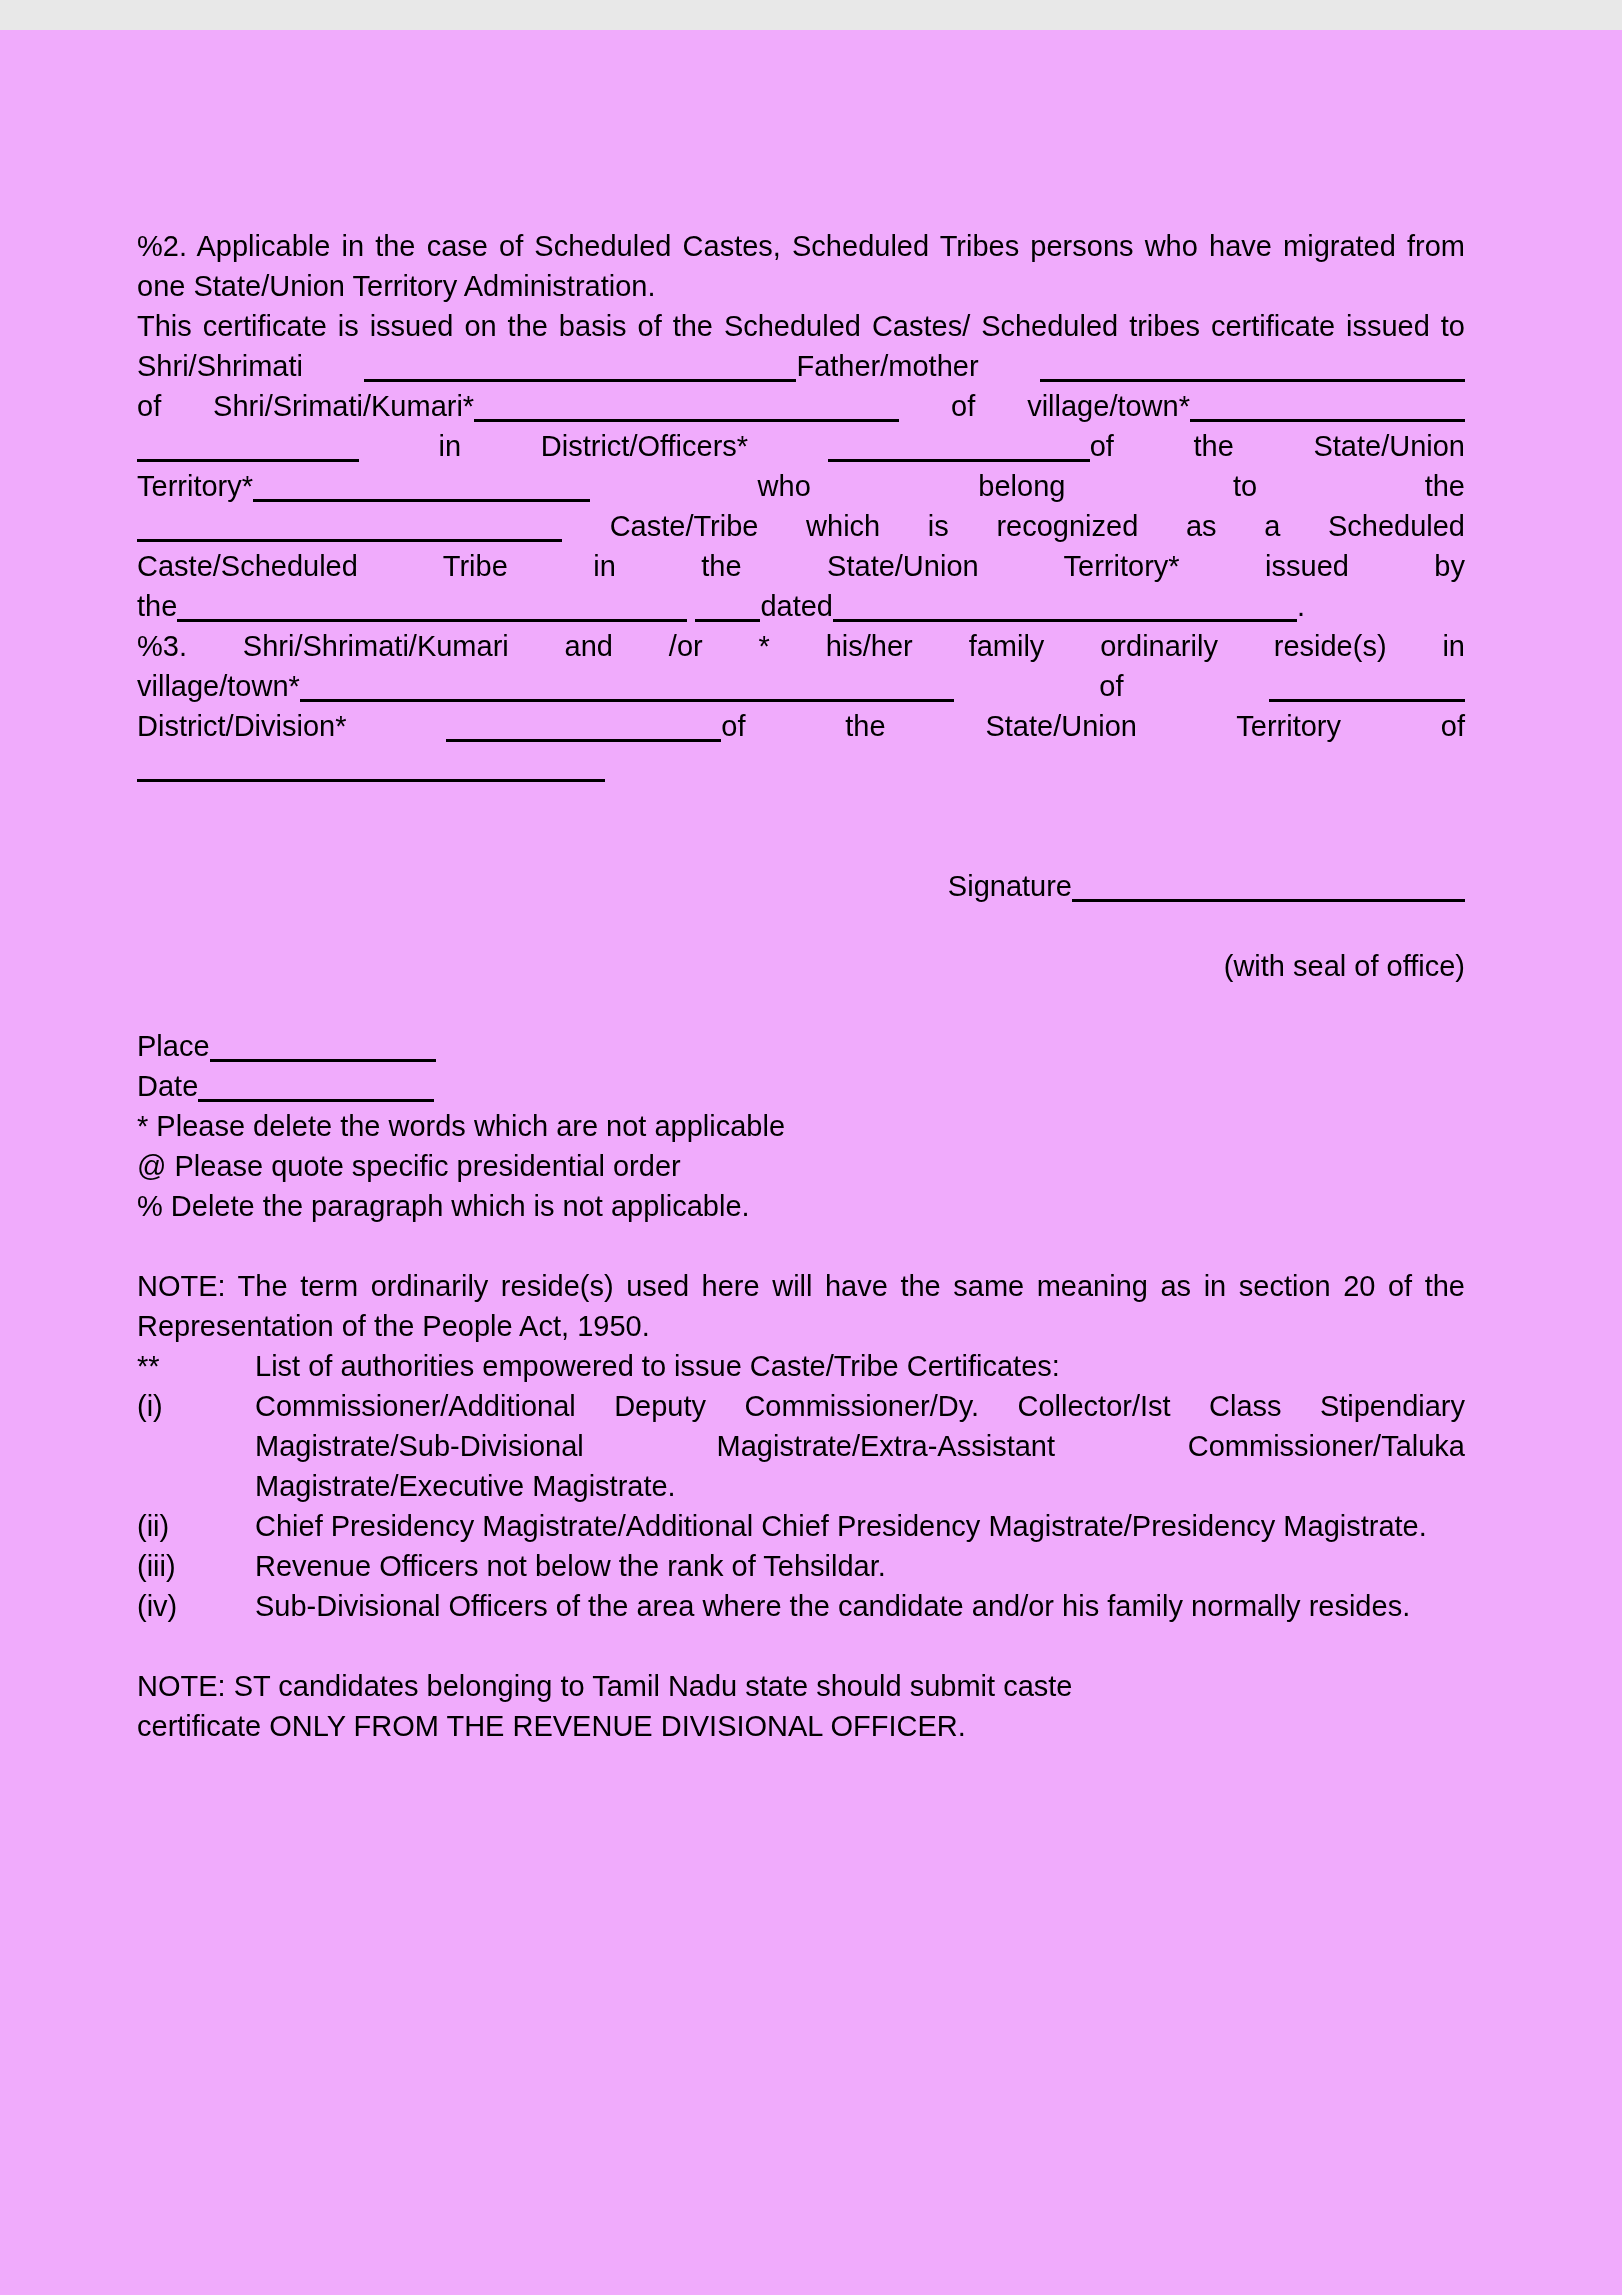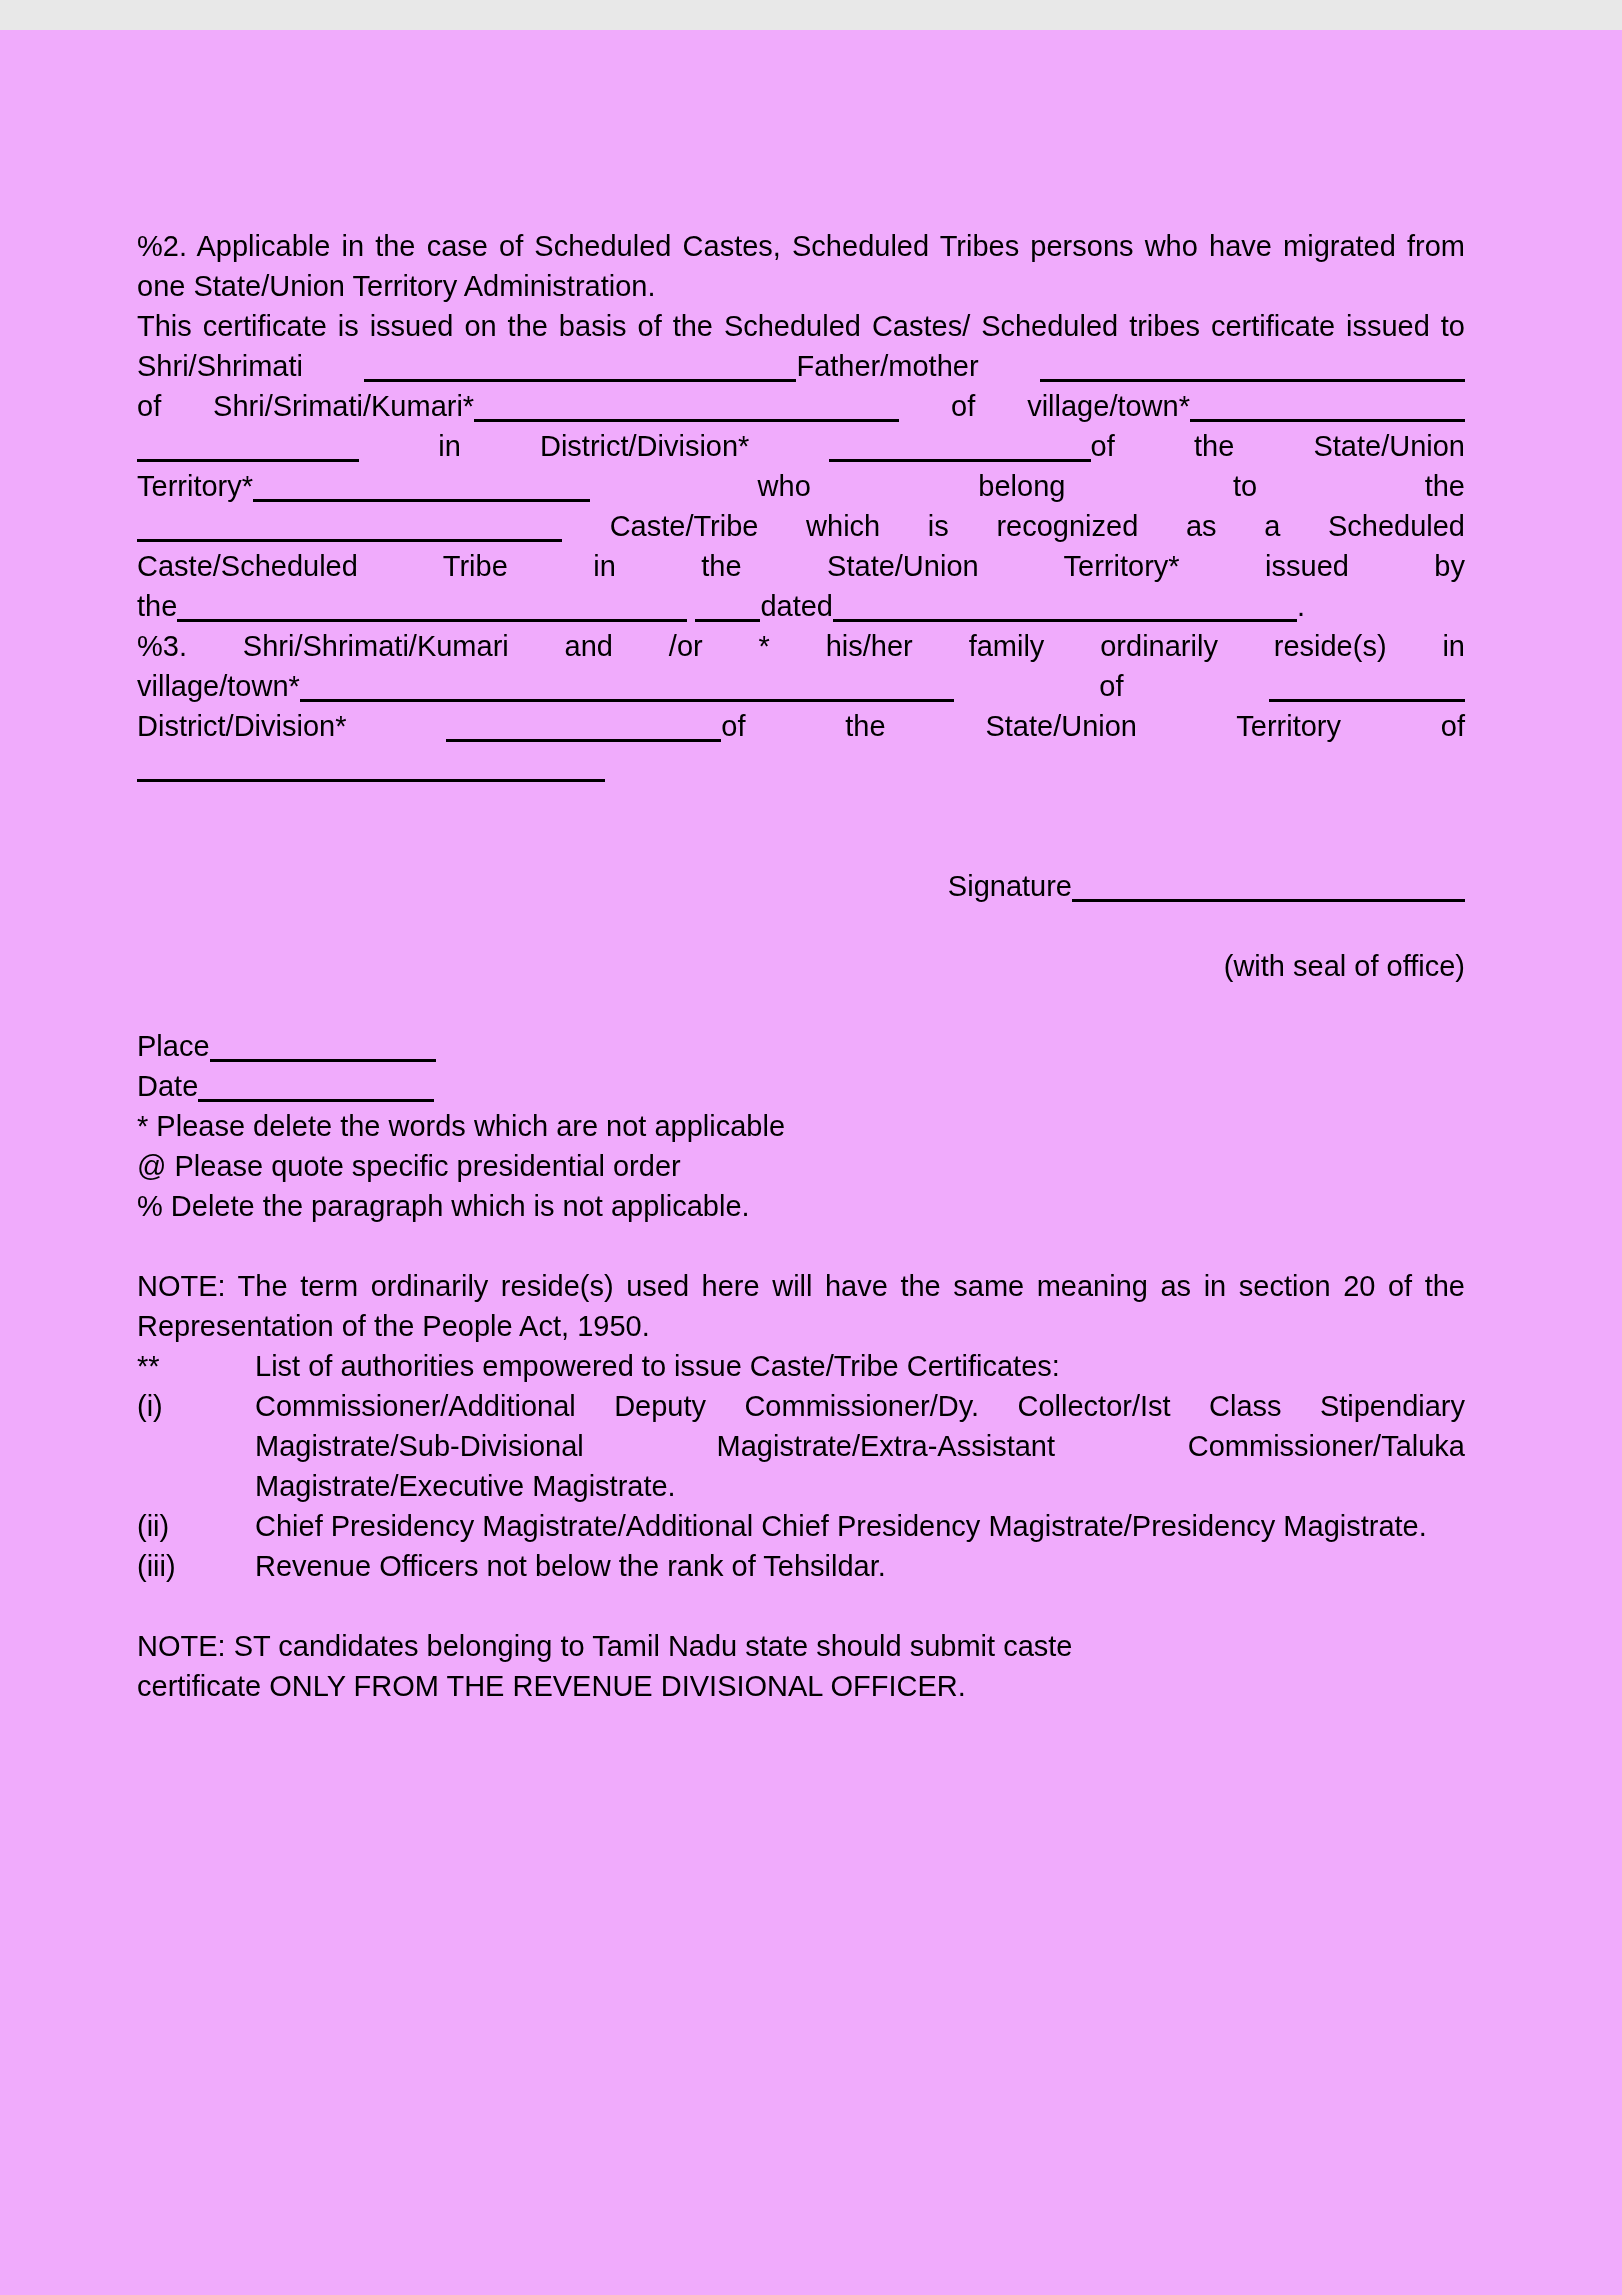--- a/index.html
+++ b/index.html
@@ -36,21 +36,21 @@
 </head>
 <body>
 
 <div class="page">
   <div id="doc-body">
       <div class="line j"><span>%2. Applicable in the case of Scheduled Castes, Scheduled Tribes persons who have migrated from</span></div>
       <div class="line l"><span>one State/Union Territory Administration.</span></div>
       <div class="line j"><span>This certificate is issued on the basis of the Scheduled Castes/ Scheduled tribes certificate issued to</span></div>
       <div class="line j"><span>Shri/Shrimati </span><span class="bl" style="width: 432px;"></span><span>Father/mother </span><span class="bl" style="width: 425px;"></span></div>
       <div class="line j"><span>of Shri/Srimati/Kumari*</span><span class="bl" style="width: 425px;"></span><span> of village/town*</span><span class="bl" style="width: 275px;"></span></div>
-      <div class="line j"><span class="bl" style="width: 222px;"></span><span> in District/Division* </span><span class="bl" style="width: 262px;"></span><span>of the State/Union</span></div>
+      <div class="line j"><span class="bl" style="width: 222px;"></span><span> in District/Officers* </span><span class="bl" style="width: 262px;"></span><span>of the State/Union</span></div>
       <div class="line j"><span>Territory*</span><span class="bl" style="width: 337px;"></span><span> who belong to the</span></div>
       <div class="line j"><span class="bl" style="width: 425px;"></span><span> Caste/Tribe which is recognized as a Scheduled</span></div>
       <div class="line j"><span>Caste/Scheduled Tribe in the State/Union Territory* issued by</span></div>
       <div class="line l"><span>the</span><span class="bl" style="width: 510px;"></span><span> </span><span class="bl" style="width: 65px;"></span><span>dated</span><span class="bl" style="width: 464px;"></span><span>.</span></div>
       <div class="line j"><span>%3. Shri/Shrimati/Kumari and /or * his/her family ordinarily reside(s) in</span></div>
       <div class="line j"><span>village/town*</span><span class="bl" style="width: 654px;"></span><span> of </span><span class="bl" style="width: 196px;"></span></div>
       <div class="line j"><span>District/Division* </span><span class="bl" style="width: 275px;"></span><span>of the State/Union Territory of</span></div>
       <div class="line l"><span class="bl" style="width: 468px;"></span></div>
       <div class="spacer"></div>
       <div class="spacer"></div>
@@ -85,18 +85,24 @@
         <div class="icontent">
           <div class="line l"><span>Chief Presidency Magistrate/Additional Chief Presidency Magistrate/Presidency Magistrate.</span></div>
         </div>
       </div>
       <div class="item">
         <div class="marker">(iii)</div>
         <div class="icontent">
           <div class="line l"><span>Revenue Officers not below the rank of Tehsildar.</span></div>
         </div>
       </div>
+      <div class="item">
+        <div class="marker">(iv)</div>
+        <div class="icontent">
+          <div class="line l"><span>Sub-Divisional Officers of the area where the candidate and/or his family normally resides.</span></div>
+        </div>
+      </div>
       <div class="spacer"></div>
       <div class="line l"><span>NOTE: ST candidates belonging to Tamil Nadu state should submit caste</span></div>
       <div class="line l"><span>certificate ONLY FROM THE REVENUE DIVISIONAL OFFICER.</span></div>
     </div>
 </div>
 
 
 </body></html>

